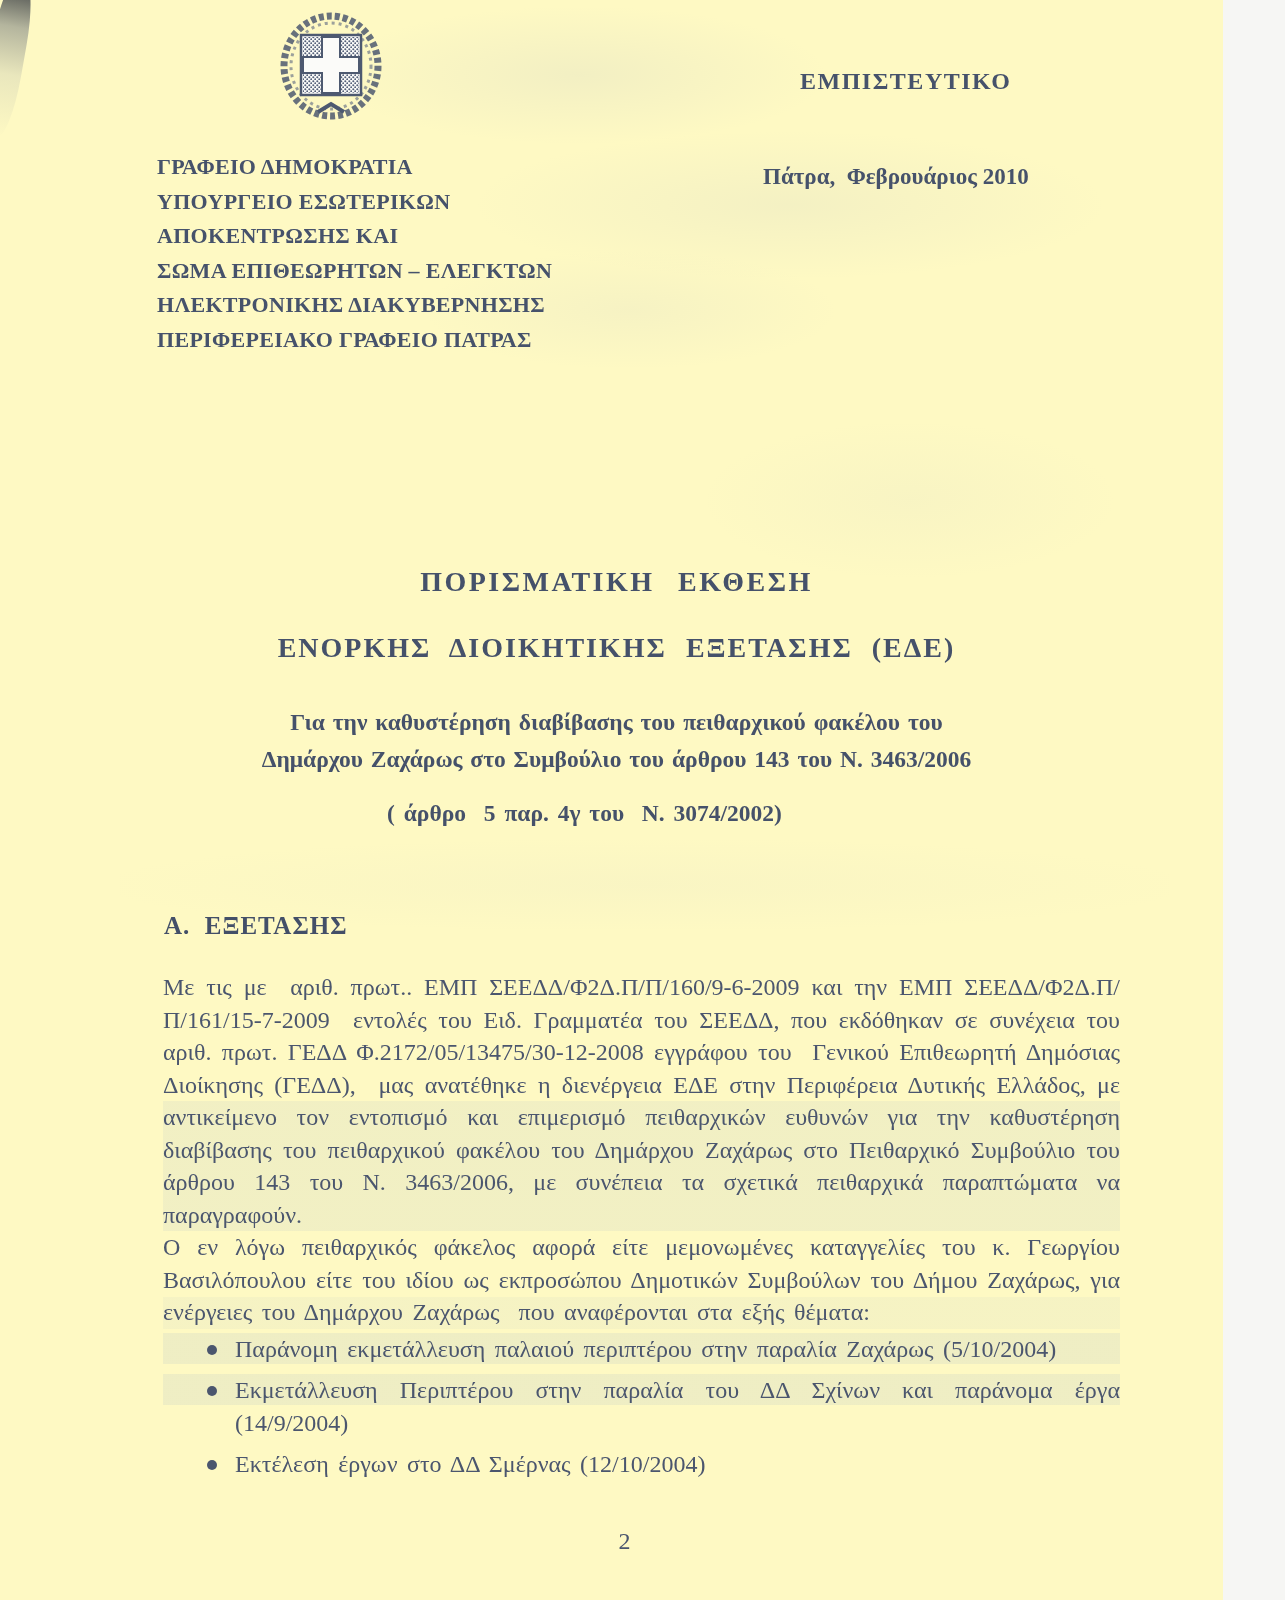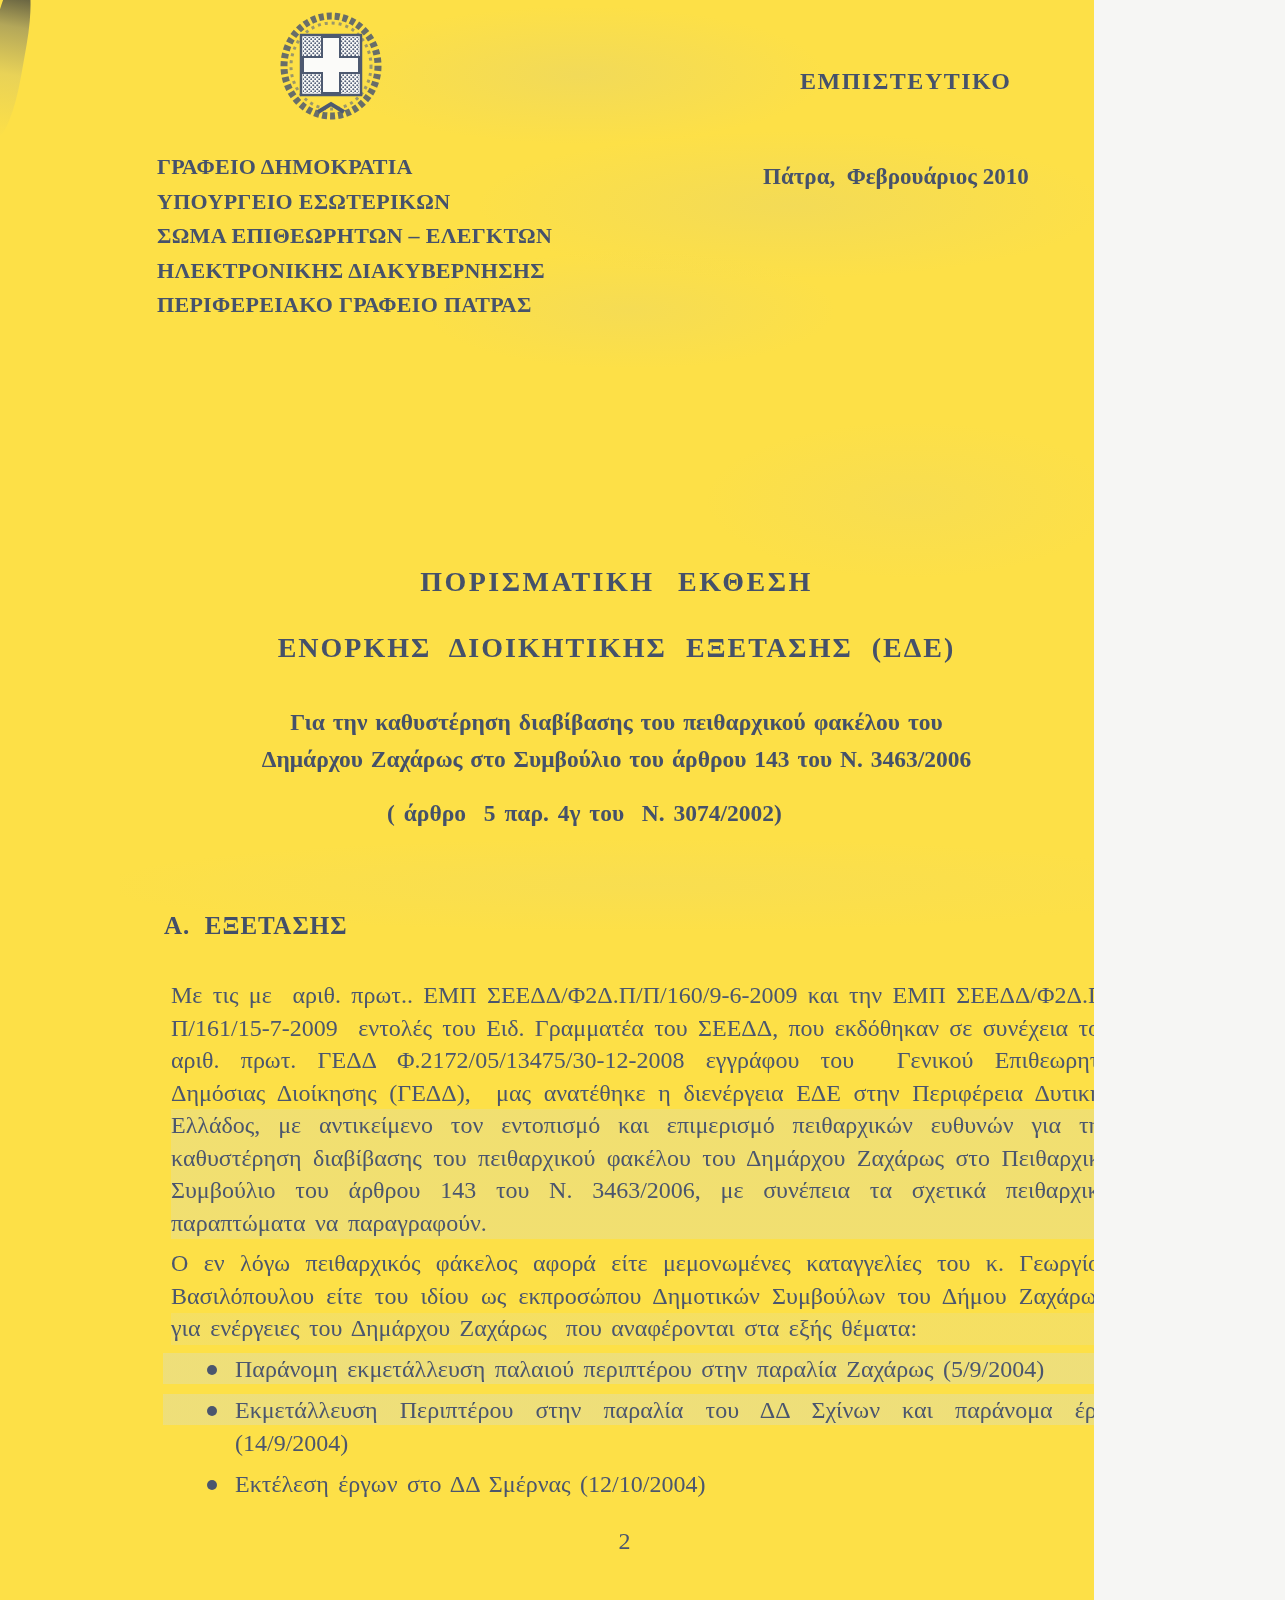--- a/index.html
+++ b/index.html
@@ -3,22 +3,22 @@
 <meta charset="utf-8">
 <style>
   html, body {
     margin: 0; padding: 0;
     width: 1285px; height: 1600px;
     background: #f6f6f4;
     font-family: "Liberation Serif", "DejaVu Serif", serif;
   }
   .page {
     position: relative;
-    width: 1094px; height: 1600px;
-    background: #fde047;
+    width: 1223px; height: 1600px;
+    background: #fef9c3;
     overflow: hidden;
     color: #4b566e;
   }
 
   
   .corner-smudge {
     position: absolute; left: -10px; top: -22px;
     width: 34px; height: 160px;
     background: linear-gradient(to bottom,
       rgba(38,42,50,0.9) 0%,
@@ -99,21 +99,21 @@
     color: #434f68;
     white-space: pre;
   }
   .body-copy {
     position: absolute; left: 163px; top: 971px; width: 957px;
     font-size: 24px; line-height: 32.5px;
     text-align: justify;
     word-spacing: 3.5px;
     color: #4b566e;
   }
-  .body-copy p { margin: 8px; white-space: pre-wrap; }
+  .body-copy p { margin: 0; white-space: pre-wrap; }
   .para-history {
     background: linear-gradient(to bottom,
       rgba(216,221,197,0) 130px,
       rgba(216,221,197,0.33) 130px,
       rgba(216,221,197,0.33) 261px,
       rgba(216,221,197,0) 261px);
   }
   .para-cases {
     background: linear-gradient(to bottom,
       rgba(216,221,197,0) 66px,
@@ -186,20 +186,21 @@
     </svg>
   </div>
 
   <div class="confidential">ΕΜΠΙΣΤΕΥΤΙΚΟ</div>
 
   <div class="dateline">Πάτρα,  Φεβρουάριος 2010</div>
 
   <div class="letterhead">
     <div>ΓΡΑΦΕΙΟ ΔΗΜΟΚΡΑΤΙΑ</div>
     <div>ΥΠΟΥΡΓΕΙΟ ΕΣΩΤΕΡΙΚΩΝ</div>
+    <div>ΑΠΟΚΕΝΤΡΩΣΗΣ ΚΑΙ</div>
     <div>ΣΩΜΑ ΕΠΙΘΕΩΡΗΤΩΝ – ΕΛΕΓΚΤΩΝ</div>
     <div>ΗΛΕΚΤΡΟΝΙΚΗΣ ΔΙΑΚΥΒΕΡΝΗΣΗΣ</div>
     <div>ΠΕΡΙΦΕΡΕΙΑΚΟ ΓΡΑΦΕΙΟ ΠΑΤΡΑΣ</div>
   </div>
 
   <div class="title-block">
     <h1 class="title-main">ΠΟΡΙΣΜΑΤΙΚΗ ΕΚΘΕΣΗ</h1>
     <h2 class="title-sub">ΕΝΟΡΚΗΣ ΔΙΟΙΚΗΤΙΚΗΣ ΕΞΕΤΑΣΗΣ (ΕΔΕ)</h2>
     <p class="subtitle">Για την καθυστέρηση διαβίβασης του πειθαρχικού φακέλου του
 Δημάρχου  Ζαχάρως στο Συμβούλιο του άρθρου 143 του Ν. 3463/2006</p>
@@ -207,21 +208,21 @@
   </div>
 
   <div class="section-heading">Α.  ΕΞΕΤΑΣΗΣ</div>
 
   <div class="body-copy">
     <p class="para-history">Με τις με  αριθ. πρωτ.. ΕΜΠ ΣΕΕΔΔ/Φ2Δ.Π/Π/160/9-6-2009 και την ΕΜΠ ΣΕΕΔΔ/Φ2Δ.Π/Π/161/15-7-2009  εντολές του Ειδ. Γραμματέα του ΣΕΕΔΔ, που εκδόθηκαν σε συνέχεια του αριθ. πρωτ. ΓΕΔΔ Φ.2172/05/13475/30-12-2008 εγγράφου του  Γενικού Επιθεωρητή Δημόσιας Διοίκησης (ΓΕΔΔ),  μας ανατέθηκε η διενέργεια ΕΔΕ στην Περιφέρεια Δυτικής Ελλάδος, με αντικείμενο τον εντοπισμό και επιμερισμό πειθαρχικών ευθυνών για την καθυστέρηση διαβίβασης του πειθαρχικού φακέλου του Δημάρχου Ζαχάρως στο Πειθαρχικό Συμβούλιο του άρθρου 143 του Ν. 3463/2006, με συνέπεια τα σχετικά πειθαρχικά παραπτώματα να παραγραφούν.</p>
     <p class="para-cases">Ο εν λόγω πειθαρχικός φάκελος αφορά είτε μεμονωμένες καταγγελίες του κ. Γεωργίου Βασιλόπουλου είτε του ιδίου ως εκπροσώπου Δημοτικών Συμβούλων του Δήμου Ζαχάρως, για ενέργειες του Δημάρχου Ζαχάρως  που αναφέρονται στα εξής θέματα:</p>
     <ul class="topics">
       <li class="hl-first-line">
         <span class="bullet-dot"></span>
-        <span>Παράνομη εκμετάλλευση παλαιού περιπτέρου στην παραλία Ζαχάρως (5/9/2004)</span>
+        <span>Παράνομη εκμετάλλευση παλαιού περιπτέρου στην παραλία Ζαχάρως (5/10/2004)</span>
       </li>
       <li class="hl-first-line">
         <span class="bullet-dot"></span>
         <span>Εκμετάλλευση Περιπτέρου στην παραλία του ΔΔ Σχίνων και παράνομα έργα (14/9/2004)</span>
       </li>
       <li>
         <span class="bullet-dot"></span>
         <span>Εκτέλεση έργων στο ΔΔ Σμέρνας (12/10/2004)</span>
       </li>
     </ul>

